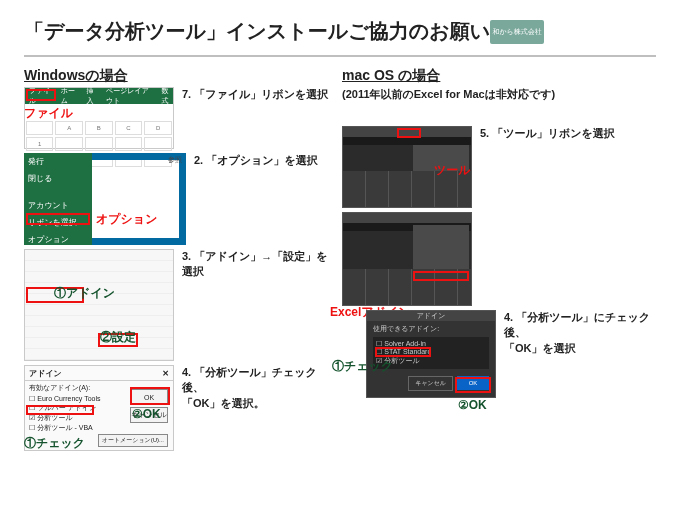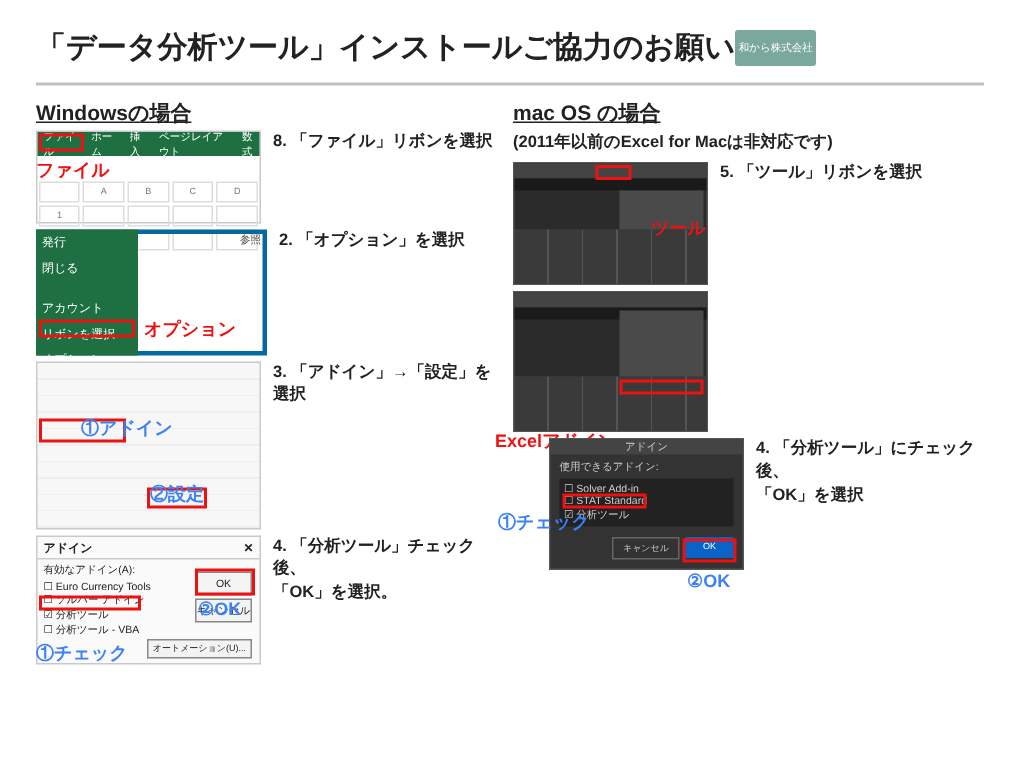--- a/index.html
+++ b/index.html
@@ -48,21 +48,21 @@
   .col-right { flex: 1; }
   .os-head {
     font-size: 14px;
     font-weight: bold;
     margin: 2px 0 2px 0;
     text-decoration: underline;
   }
   .os-sub {
     font-size: 11px;
     font-weight: bold;
-    margin-bottom: 6px;
+    margin-bottom: 24px;
   }
   .block { display: flex; gap: 8px; margin-bottom: 4px; }
   .shot { position: relative; flex-shrink: 0; }
   .step-text { font-size: 11px; font-weight: bold; line-height: 1.4; }
 
   
   .win1 {
     width: 148px; height: 60px;
     border: 1px solid #c9c9c9;
   }
@@ -82,21 +82,21 @@
     border:1px solid #ddd; width:32px; height:10px;
     font-size:6px; text-align:center; color:#777;
   }
   .callout{
     position:absolute; color:#e11; font-weight:bold;
     font-size:12px;
   }
 
   .win2{
     width:148px; height:78px;
-    border:3px solid #0369a1;
+    border:7px solid #0369a1;
   }
   .win2-side{
     position:absolute; left:0; top:0; bottom:0;
     width:68px; background:#1e6f42;
   }
   .win2-side div{
     font-size:8px; color:#fff; padding:3px 4px;
   }
   .opt-box{
     position:absolute; left:2px; top:60px;
@@ -162,21 +162,21 @@
     position:absolute; right:2px; top:12px;
     width:56px; height:56px; background:#4a4a4a;
   }
   .mac-btn{
     position:absolute;
     width:30px; height:12px; background:#0a63c7;
     border:1px solid #0a63c7; font-size:6px;
     color:#fff; display:flex; align-items:center; justify-content:center;
   }
 
-  .circ-num{ color:#3b82f6; font-weight:bold; font-size:12px; }
+  .circ-num{ color:#14532d; font-weight:bold; font-size:12px; }
 </style>
 </head>
 <body>
 
 <div class="header">
   <div class="title">「データ分析ツール」インストールご協力のお願い</div>
   <div class="logo">和から株式会社</div>
 </div>
 <div class="rule"></div>
 
@@ -217,21 +217,21 @@
                   <td></td>
                   <td></td>
                   <td></td>
                   <td></td>
                 </tr>
           </tbody>
             </table>
         </div>
         <div class="callout" style="left:0;top:18px">ファイル</div>
       </div>
-      <div class="step-text">8. 「ファイル」リボンを選択</div>
+      <div class="step-text">7. 「ファイル」リボンを選択</div>
     </div>
 
     <div class="block">
       <div class="shot">
         <div class="win2">
           <div class="win2-side">
             <div>発行</div>
             <div>閉じる</div>
             <div style="height:4px"></div>
             <div>アカウント</div>

